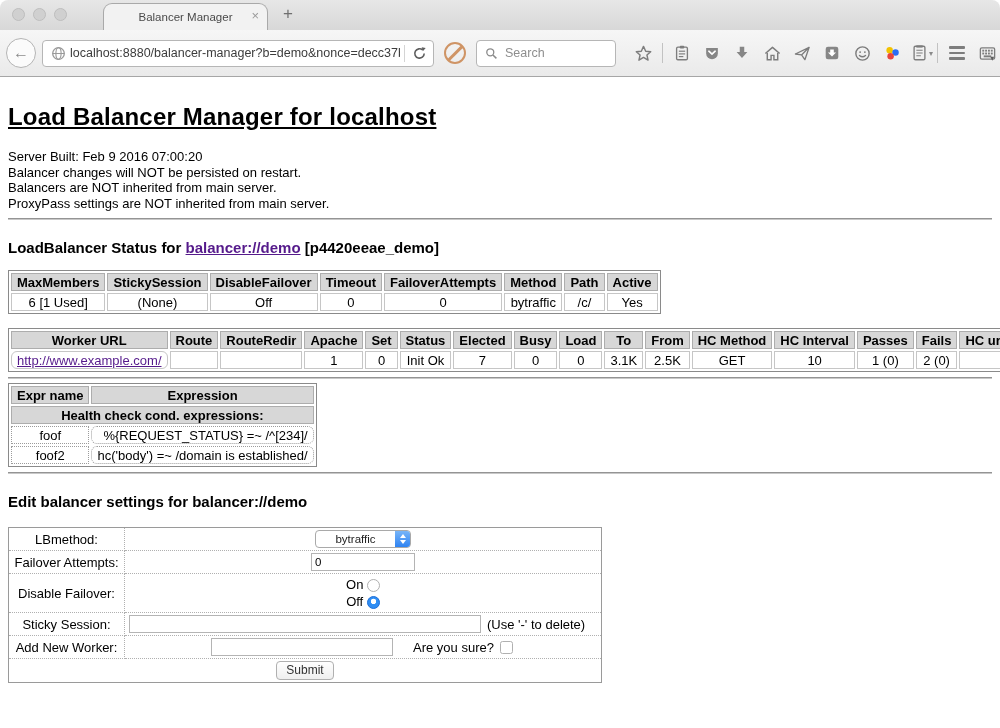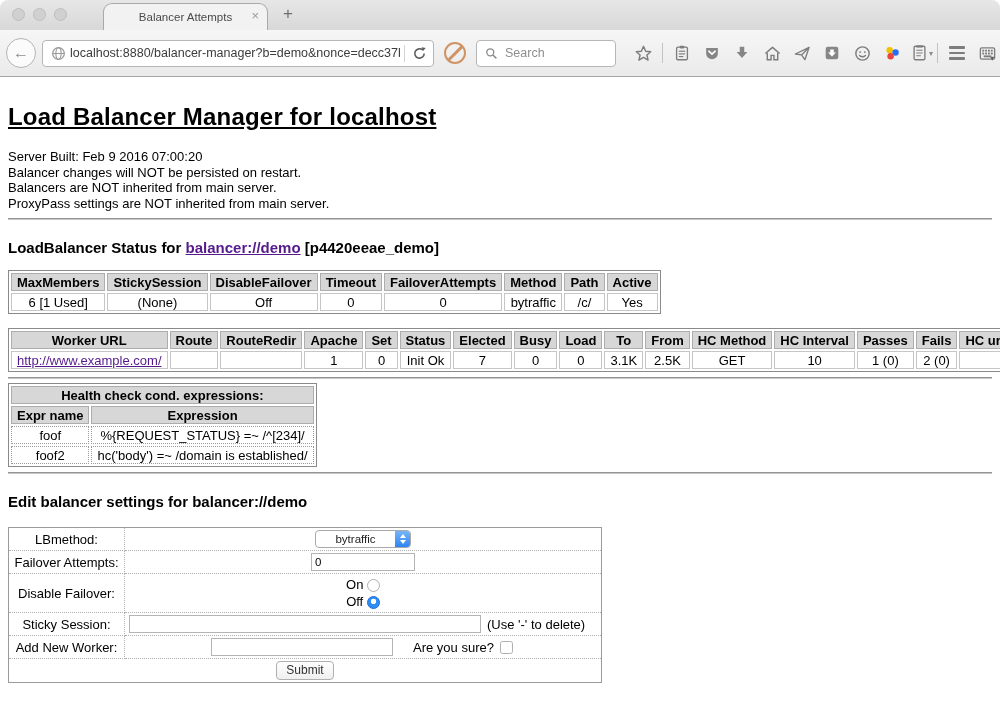--- a/index.html
+++ b/index.html
@@ -59,21 +59,21 @@
   .content { padding:0 8px; color:#000; }
   h1 { margin:26px 0 0 0; font-size:24px; line-height:28px; font-weight:bold; letter-spacing:0.2px;text-decoration:underline; }
   .info { margin-top:18px; font-size:13px; line-height:15.6px; }
   hr.sep { border:none; height:2px; background:#c8c8c8; border-top:1px solid #949494; margin:7px 0 0 0; }
   h3 { font-size:15px; font-weight:bold; margin:19px 0 0 0; }
   a, .plink { color:#551a8b; }
 
   table.grid { border-collapse:separate; border-spacing:2px; border:1px solid #8a8a8a; margin-top:14px; }
   table.grid th { background:#d7d7d7; border:1px solid #adadad; font-size:13px; font-weight:bold; padding:0 5px; height:18px; white-space:nowrap; }
   table.grid td { border:1px solid #c6c6c6; font-size:13px; padding:0 5px; height:18px; text-align:center; white-space:nowrap; }
-  table.grid td.left { text-align:center; }
+  table.grid td.left { text-align:right;border-radius:6px; }
   table.grid.dotted td { border:1px dotted #9b9b9b; }
 
   
   table.form { margin-top:17px; width:594px; border:1px solid #9a9a9a; border-collapse:collapse; font-size:13px; }
   table.form td { border:1px dotted #b0b0b0; padding:2px 4px; }
   td.flabel { width:116px; text-align:center; }
   td.fval   { text-align:center; }
   .rowflex { display:flex; align-items:center; }
 
   .mac-select {
@@ -109,21 +109,21 @@
 
 <div class="window">
 
   <div class="tabbar">
     <div class="traffic">
       <span></span>
       <span></span>
       <span></span>
     </div>
     <div class="tab">
-      <span class="tab-title">Balancer Attempts</span>
+      <span class="tab-title">Balancer Manager</span>
       <span class="tab-close">×</span>
     </div>
     <div class="newtab">+</div>
   </div>
 
   <div class="navbar">
     <div class="backbtn">←</div>
 
     <div class="urlbar">
       <span class="tbicon" style="width:18px;margin:0 3px 0 0">
@@ -335,25 +335,25 @@
 
       </tr>
     </tbody>
       </table>
 
     <hr class="sep" style="margin-top:5px">
 
     <table class="grid dotted" style="margin-top:4px">
       <tbody>
           <tr>
-        <th colspan="2">Health check cond. expressions:</th>
-      </tr>
-      <tr>
         <th style="width:78px">Expr name</th>
         <th style="width:208px">Expression</th>
+      </tr>
+      <tr>
+        <th colspan="2">Health check cond. expressions:</th>
       </tr>
       <tr>
         <td>foof</td>
         <td class="left">%{REQUEST_STATUS} =~ /^[234]/</td>
       </tr>
       <tr>
         <td>foof2</td>
         <td class="left">hc('body') =~ /domain is established/</td>
       </tr>
     </tbody>

